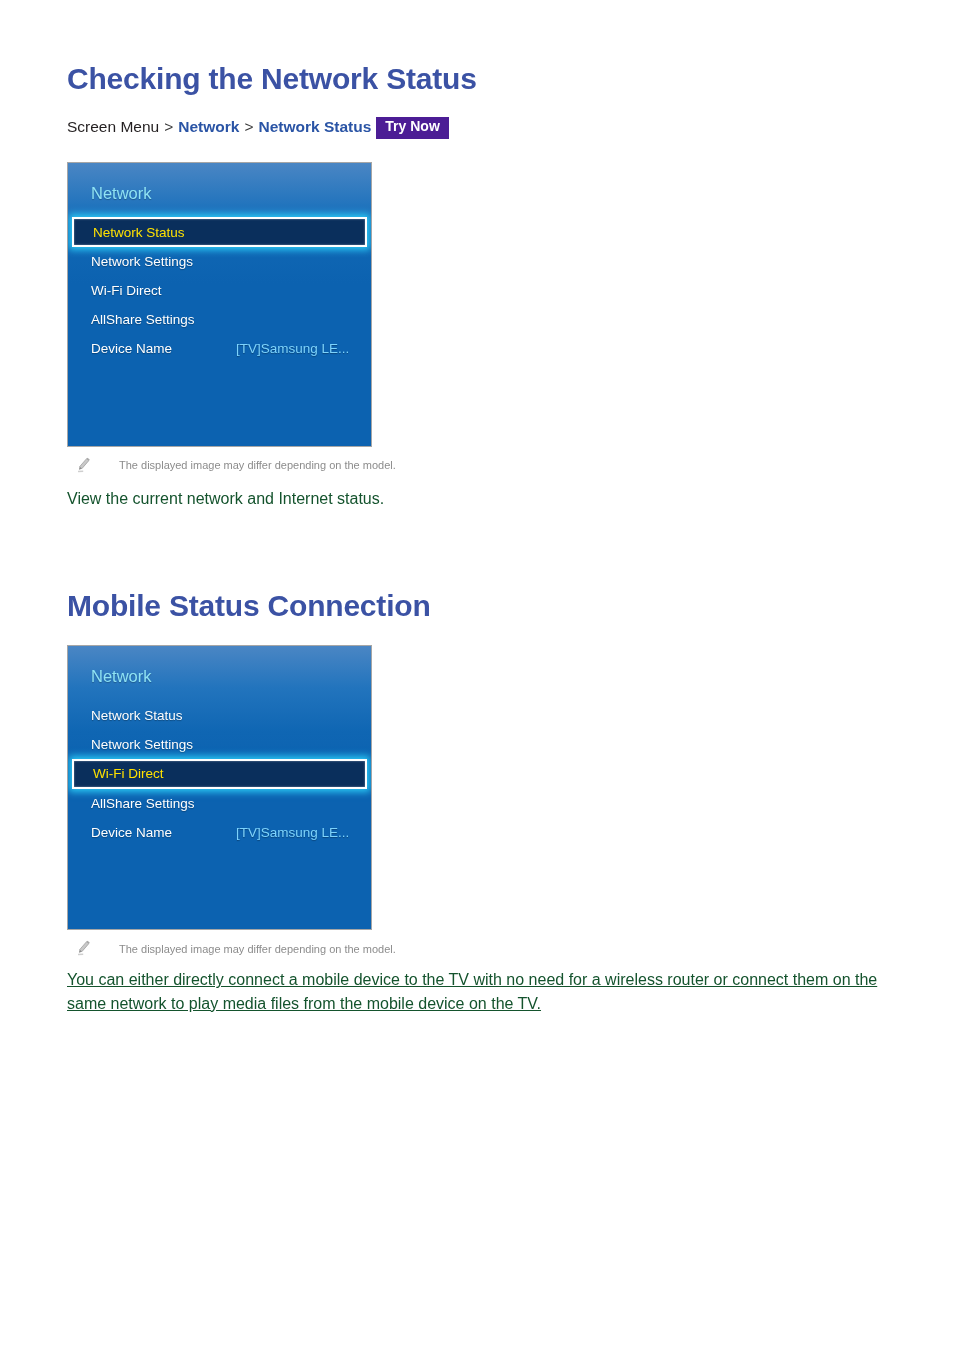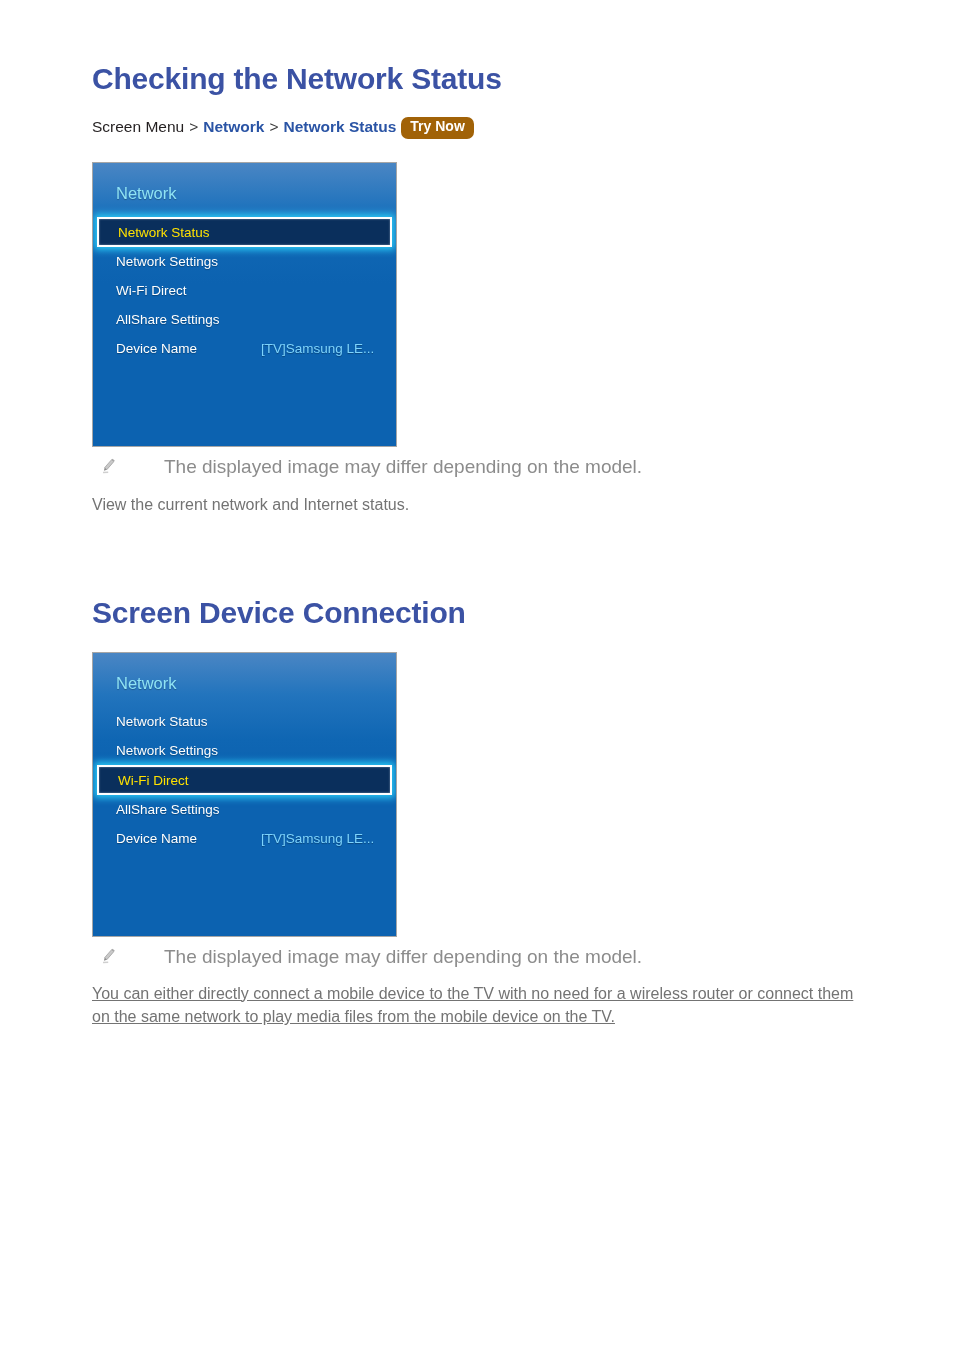--- a/index.html
+++ b/index.html
@@ -12,21 +12,21 @@
     background: #ffffff;
     font-family: "Liberation Sans", sans-serif;
     color: #231f20;
     overflow: hidden;
   }
   .page {
     position: relative;
     width: 954px;
     height: 1350px;
     box-sizing: border-box;
-    padding: 0 92px;
+    padding: 0 67px;
   }
 
   
   h1.section-title {
     font-size: 30px;
     font-weight: bold;
     color: #3b52a4;
     margin: 0;
     letter-spacing: -0.2px;
   }
@@ -46,23 +46,23 @@
     color: #2a54a5;
     font-weight: bold;
   }
   .breadcrumb .crumb-sep {
     color: #3a3a3a;
     margin: 0 5px;
     font-weight: normal;
   }
   .try-now {
     display: inline-block;
-    background: #a16207;
+    background: #4c1d95;
     color: #ffffff;
-    border-radius: 7px;
+    border-radius: 0;
     padding: 1px 9px 3px 9px;
     font-size: 14px;
     font-weight: bold;
     line-height: 1.25;
     margin-left: 5px;
     position: relative;
     top: -1px;
   }
 
   
@@ -125,39 +125,38 @@
     padding-left: 19px;
     box-shadow: 0 0 7px 3px #2ac8f5, inset 0 0 2px rgba(255,255,255,0.5);
     z-index: 3;
     text-shadow: none;
   }
   .menu-row.selected .row-value { color: #ffe200; left: 164px; }
 
   
   .note {
     display: flex;
-    align-items: flex-start;
+    align-items: flex-end;
     margin-top: 8px;
-    font-size: 19px;
+    font-size: 11px;
     color: #8c8c8c;
-    gap: 20px;
   }
   .note .pencil-icon {
     flex: 0 0 auto;
     width: 16px;
     height: 16px;
     margin: 2px 27px 0 9px;
   }
   .note .note-text { line-height: 1.3; }
 
   
   .body-text {
     margin-top: 14px;
     font-size: 16px;
-    color: #737373;
+    color: #14532d;
     line-height: 1.48;
     max-width: 830px;
   }
   .body-text.sec2 { margin-top: 12px; text-decoration: underline; }
 </style>
 </head>
 <body>
 
 <div class="page">
 
@@ -211,21 +210,21 @@
           <path d="M10.9 1.9 L12.0 0.9 L14.1 3.0 L13.1 4.0 Z" fill="#a8a8a8"></path>
           <rect x="1.6" y="13.4" width="5.2" height="1.5" fill="#cfcfcf"></rect>
         </g>
       </svg>
     </span>
     <span class="note-text">The displayed image may differ depending on the model.</span>
   </div>
 
   <p class="body-text">View the current network and Internet status.</p>
 
-  <h1 class="section-title sec2-title">Screen Device Connection</h1>
+  <h1 class="section-title sec2-title">Mobile Status Connection</h1>
 
   <div class="tv-panel">
     <div class="panel-gradient"></div>
     <div class="panel-inner">
       <div class="panel-heading">Network</div>
       <div class="menu-list">
 
         <div class="menu-row">
           <span class="row-label">Network Status</span>
           <span class="row-value"></span>

